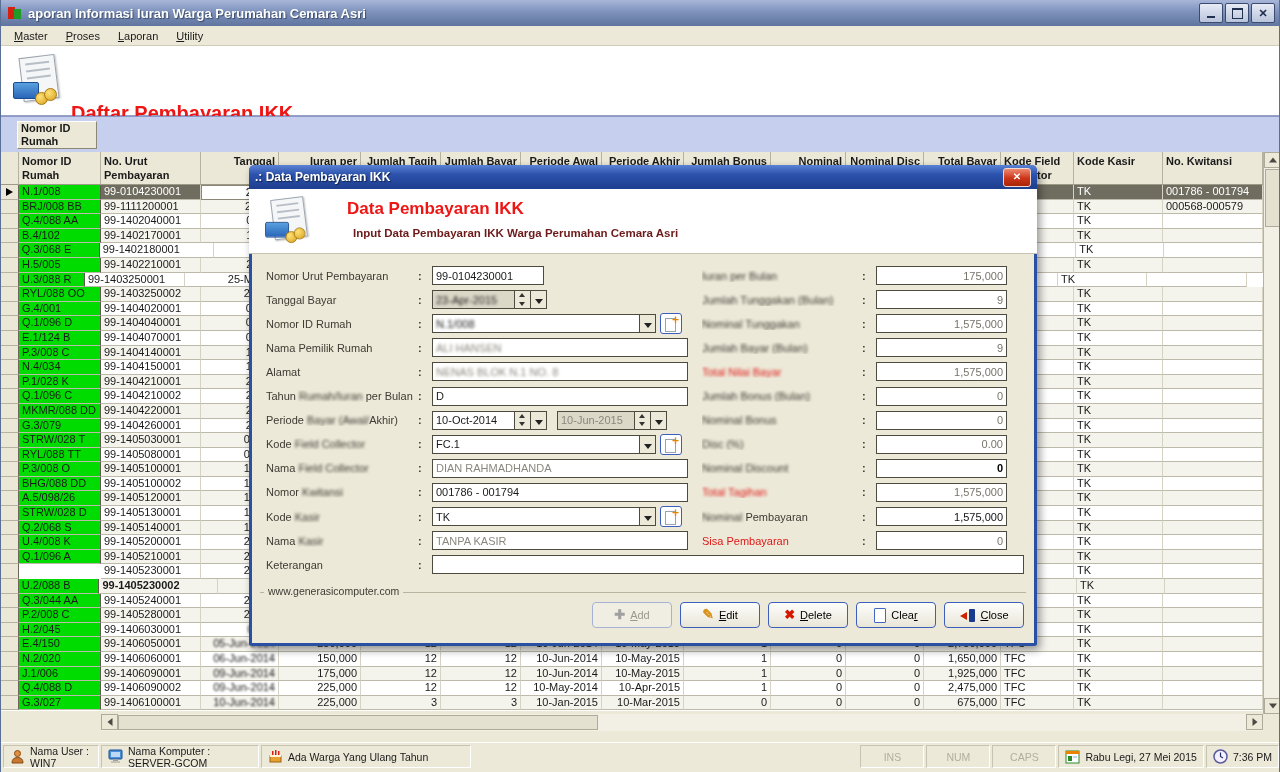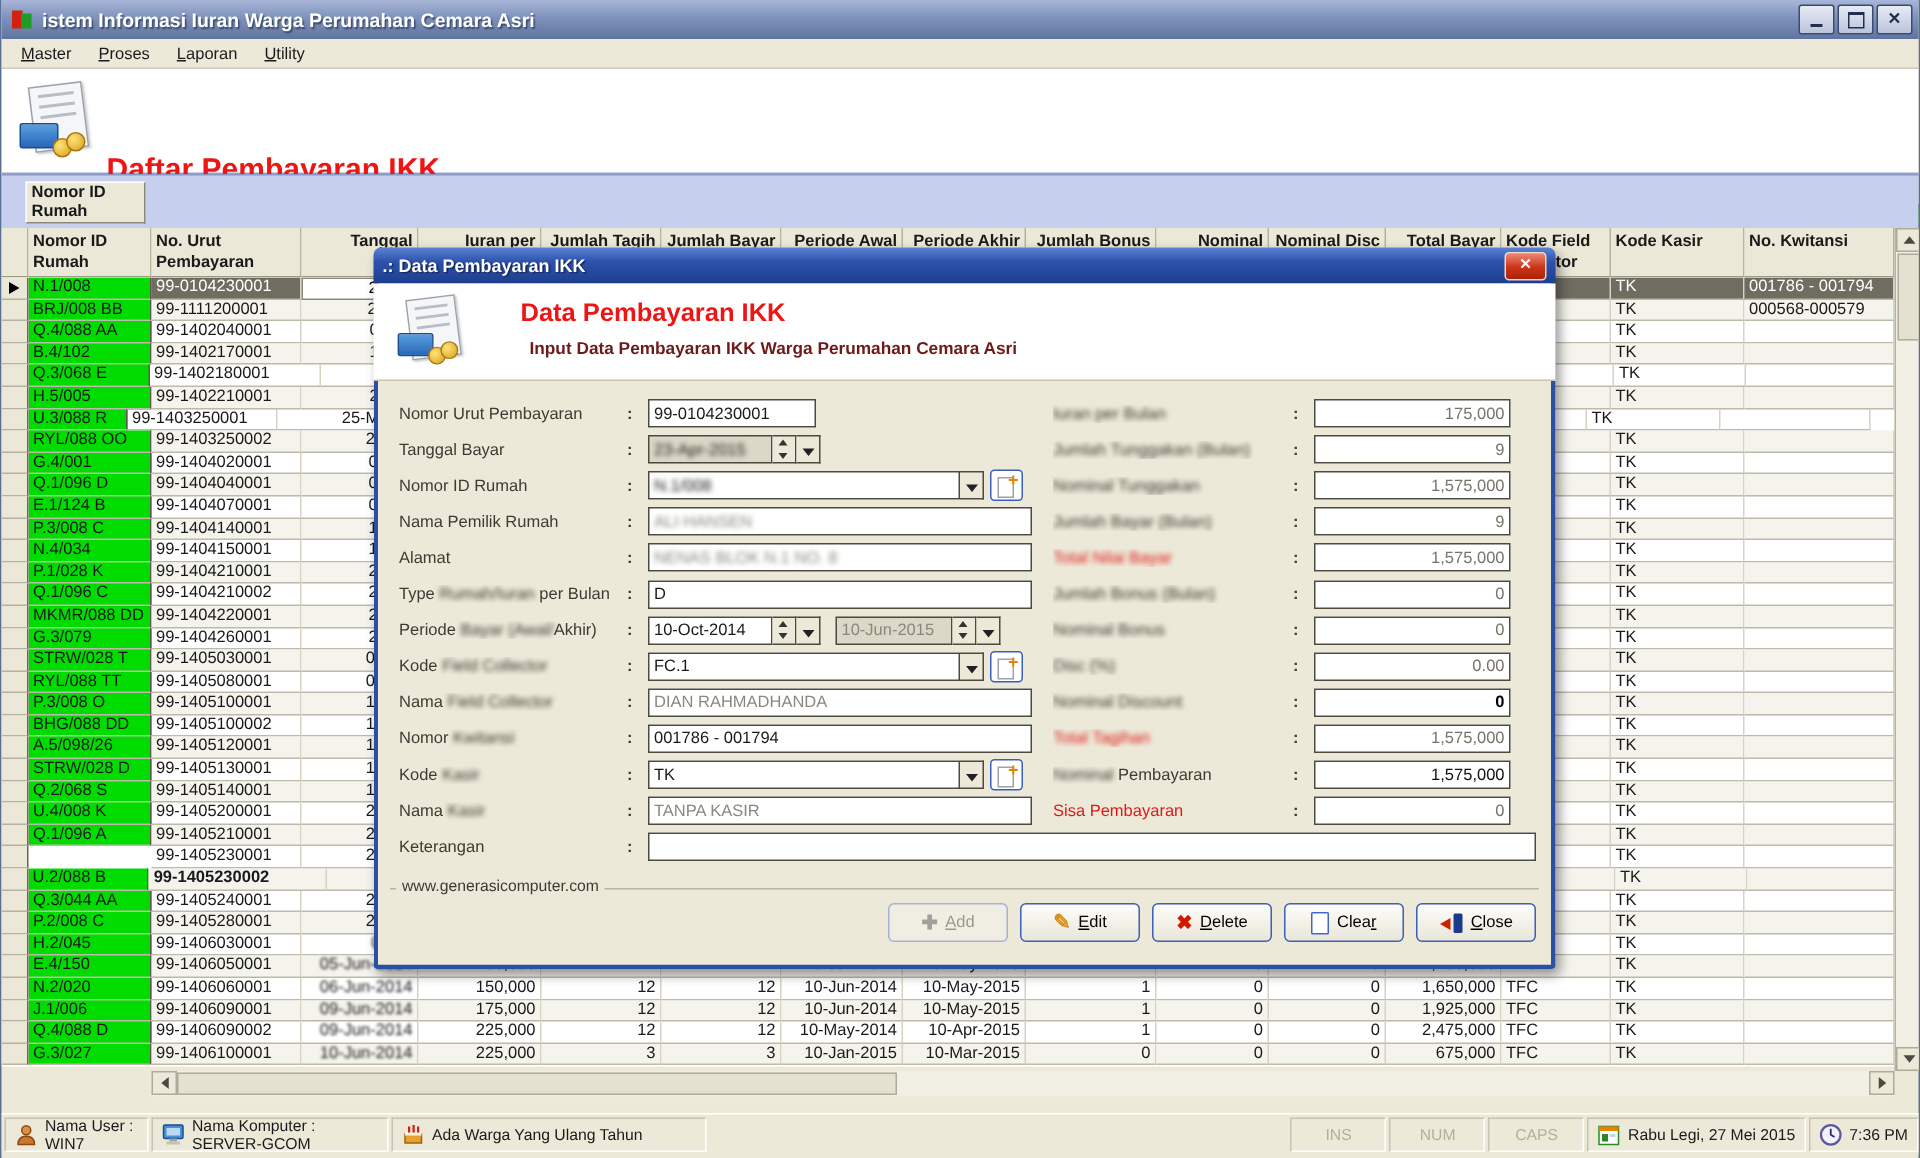--- a/index.html
+++ b/index.html
@@ -136,21 +136,21 @@
   .bi-exit:after{content:"";position:absolute;left:1px;top:3px;border-top:4px solid transparent;border-bottom:4px solid transparent;border-right:7px solid #cc2200;}
   u{text-decoration:underline;}
 </style>
 </head>
 <body>
 
 <div id="screen">
 
   <div id="titlebar" class="abs">
     <span class="app-icon"></span>
-    <span class="ttl">istem Informasi Iuran Warga Perumahan Cemara Asri</span>
+    <span class="ttl">aporan Informasi Iuran Warga Perumahan Cemara Asri</span>
     <span class="win-btns">
       <span class="wbtn wb-min">
           <i></i>
         </span>
       <span class="wbtn wb-max">
           <i></i>
         </span>
       <span class="wbtn wb-close">
           <i></i>
         </span>
@@ -936,21 +936,21 @@
           </div>
         </div>
         <div class="frow" style="left: 14px; top: 196.4px;">
           <div class="flabel"><span>Alamat</span></div>
           <div class="fcolon">:</div>
           <div class="fld" style="width: 256px;">
             <span class="v gray bl">NENAS BLOK N.1 NO. 8</span>
           </div>
         </div>
         <div class="frow" style="left: 14px; top: 220.5px;">
-          <div class="flabel"><span>Type </span><span class="bl">Rumah/Iuran</span><span> per Bulan</span></div>
+          <div class="flabel"><span>Tahun </span><span class="bl">Rumah/Iuran</span><span> per Bulan</span></div>
           <div class="fcolon">:</div>
           <div class="fld" style="width: 256px;">
             <span class="v">D</span>
           </div>
         </div>
         <div class="frow" style="left: 14px; top: 244.6px;">
           <div class="flabel"><span>Periode </span><span class="bl">Bayar (Awal/</span><span>Akhir)</span></div>
           <div class="fcolon">:</div>
           <div class="fld" style="width: 83px;">
             <span class="v">10-Oct-2014</span>

